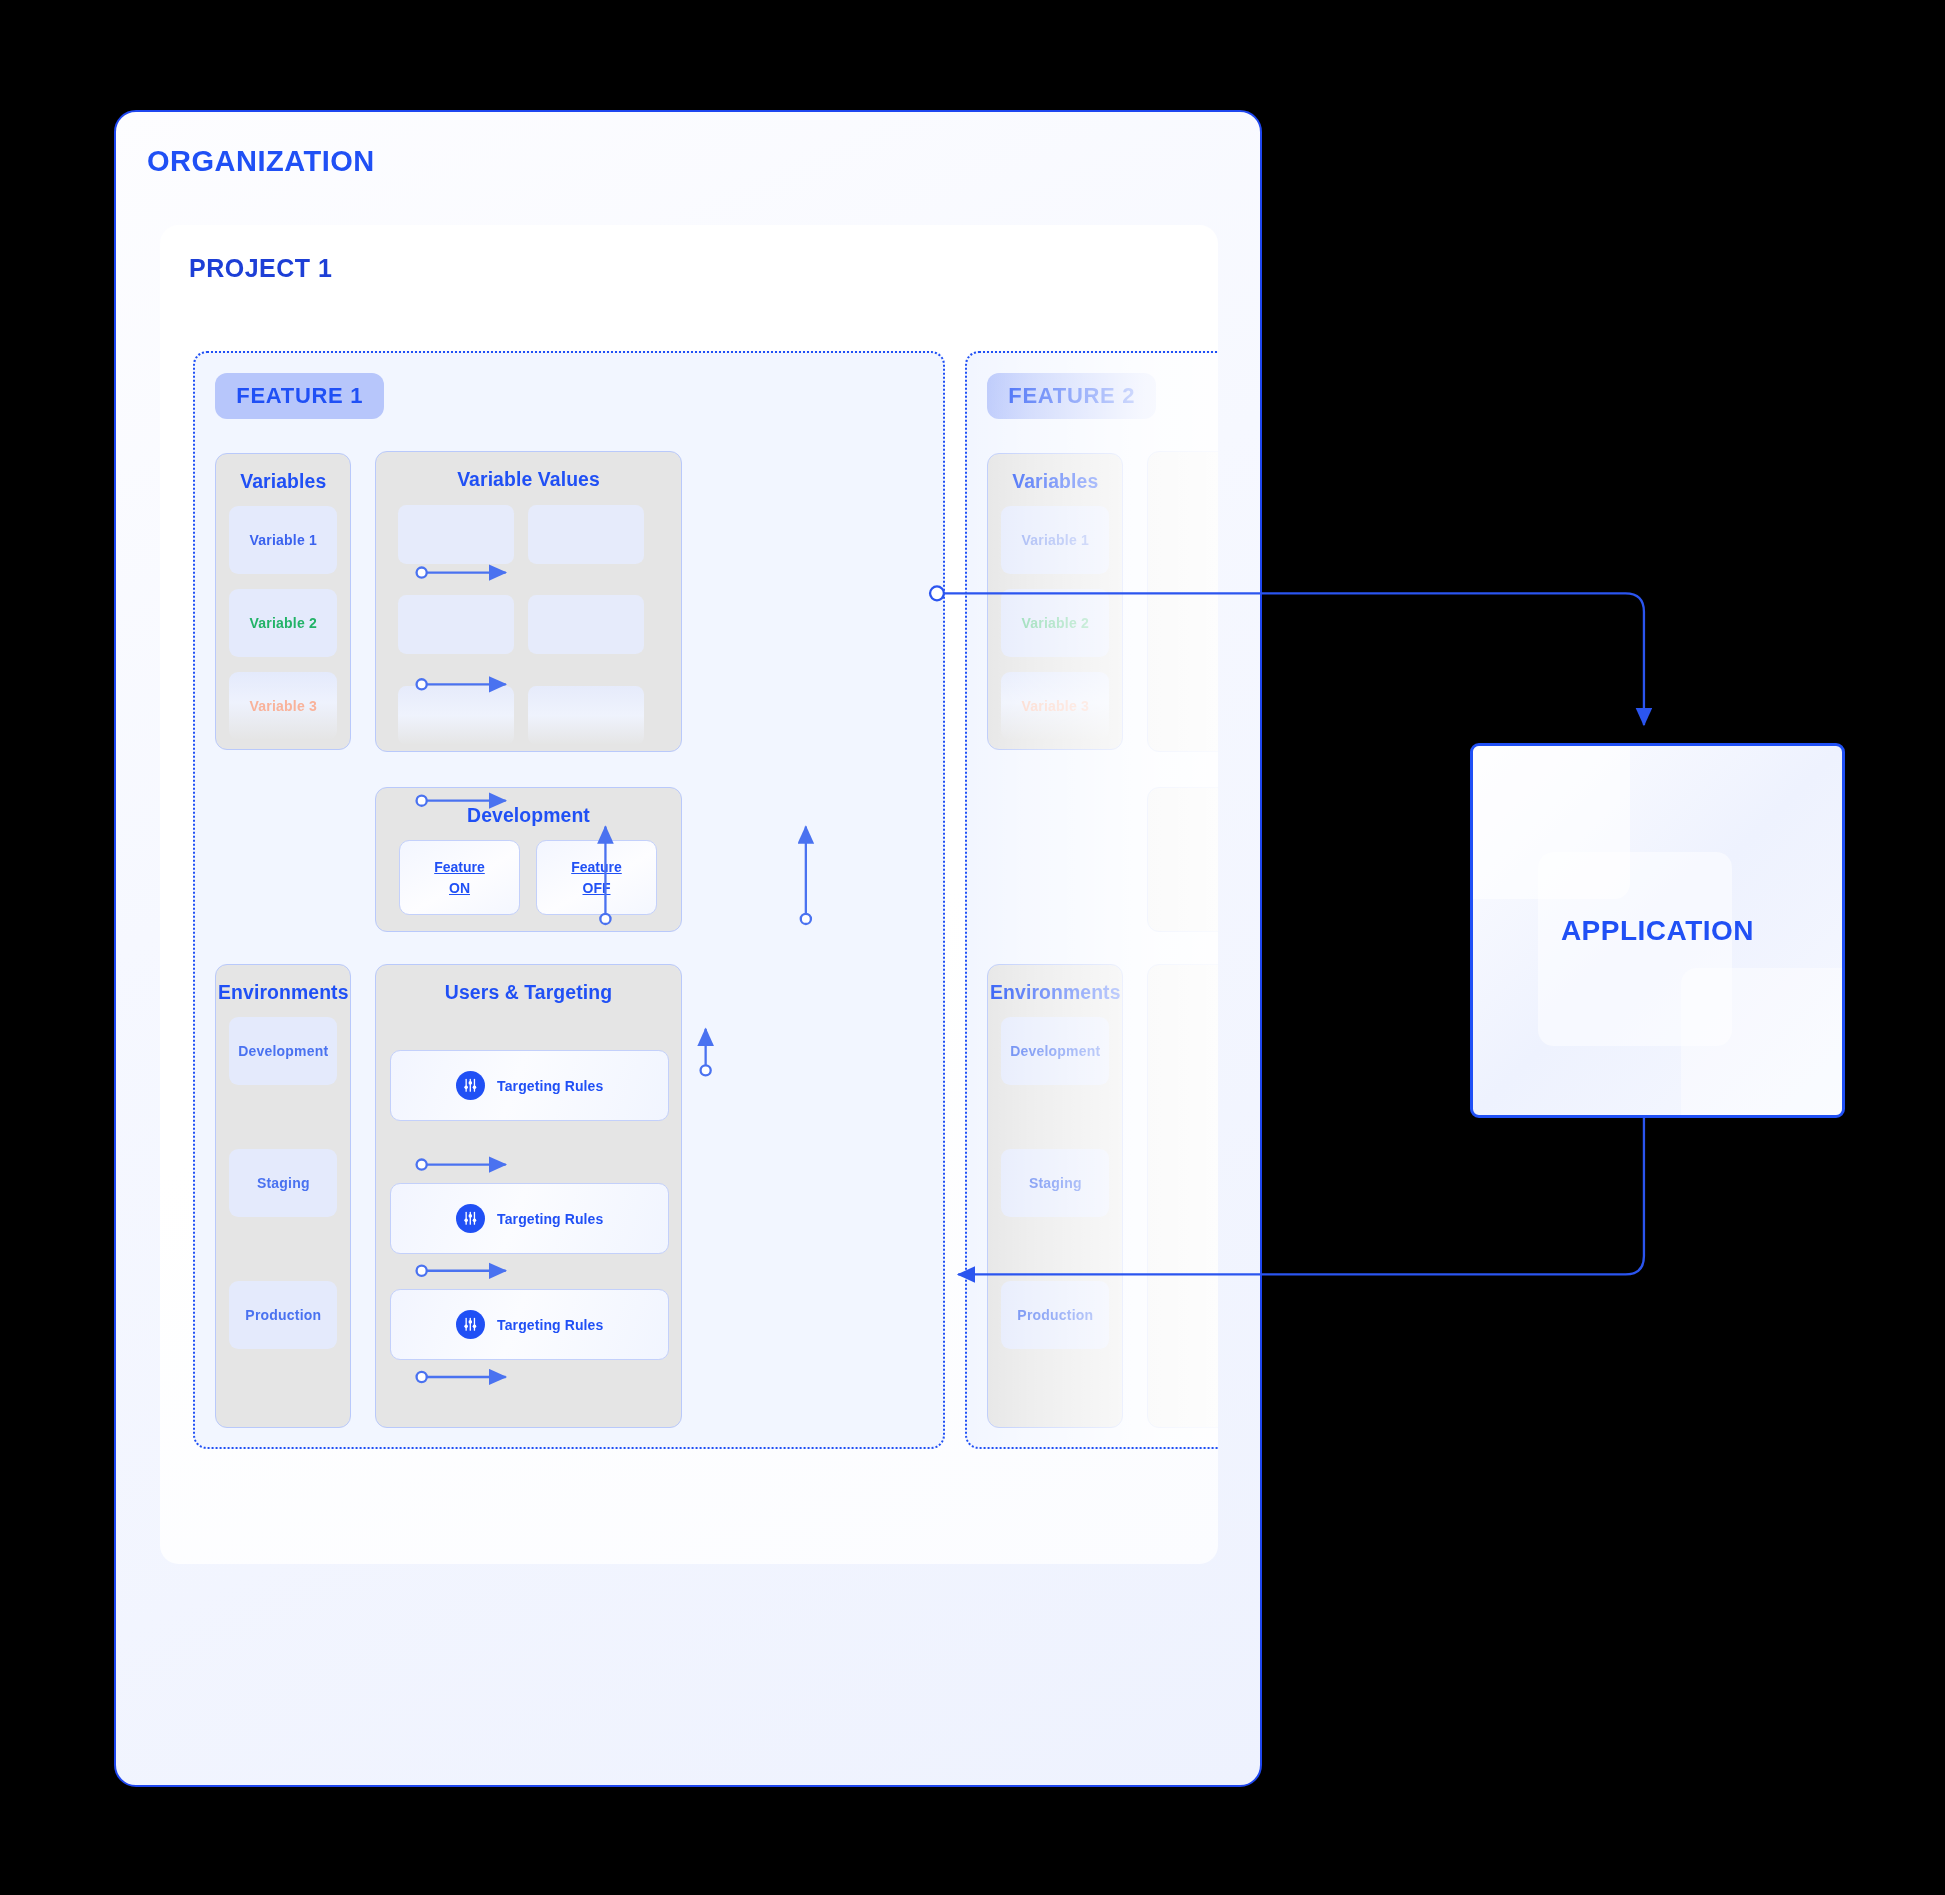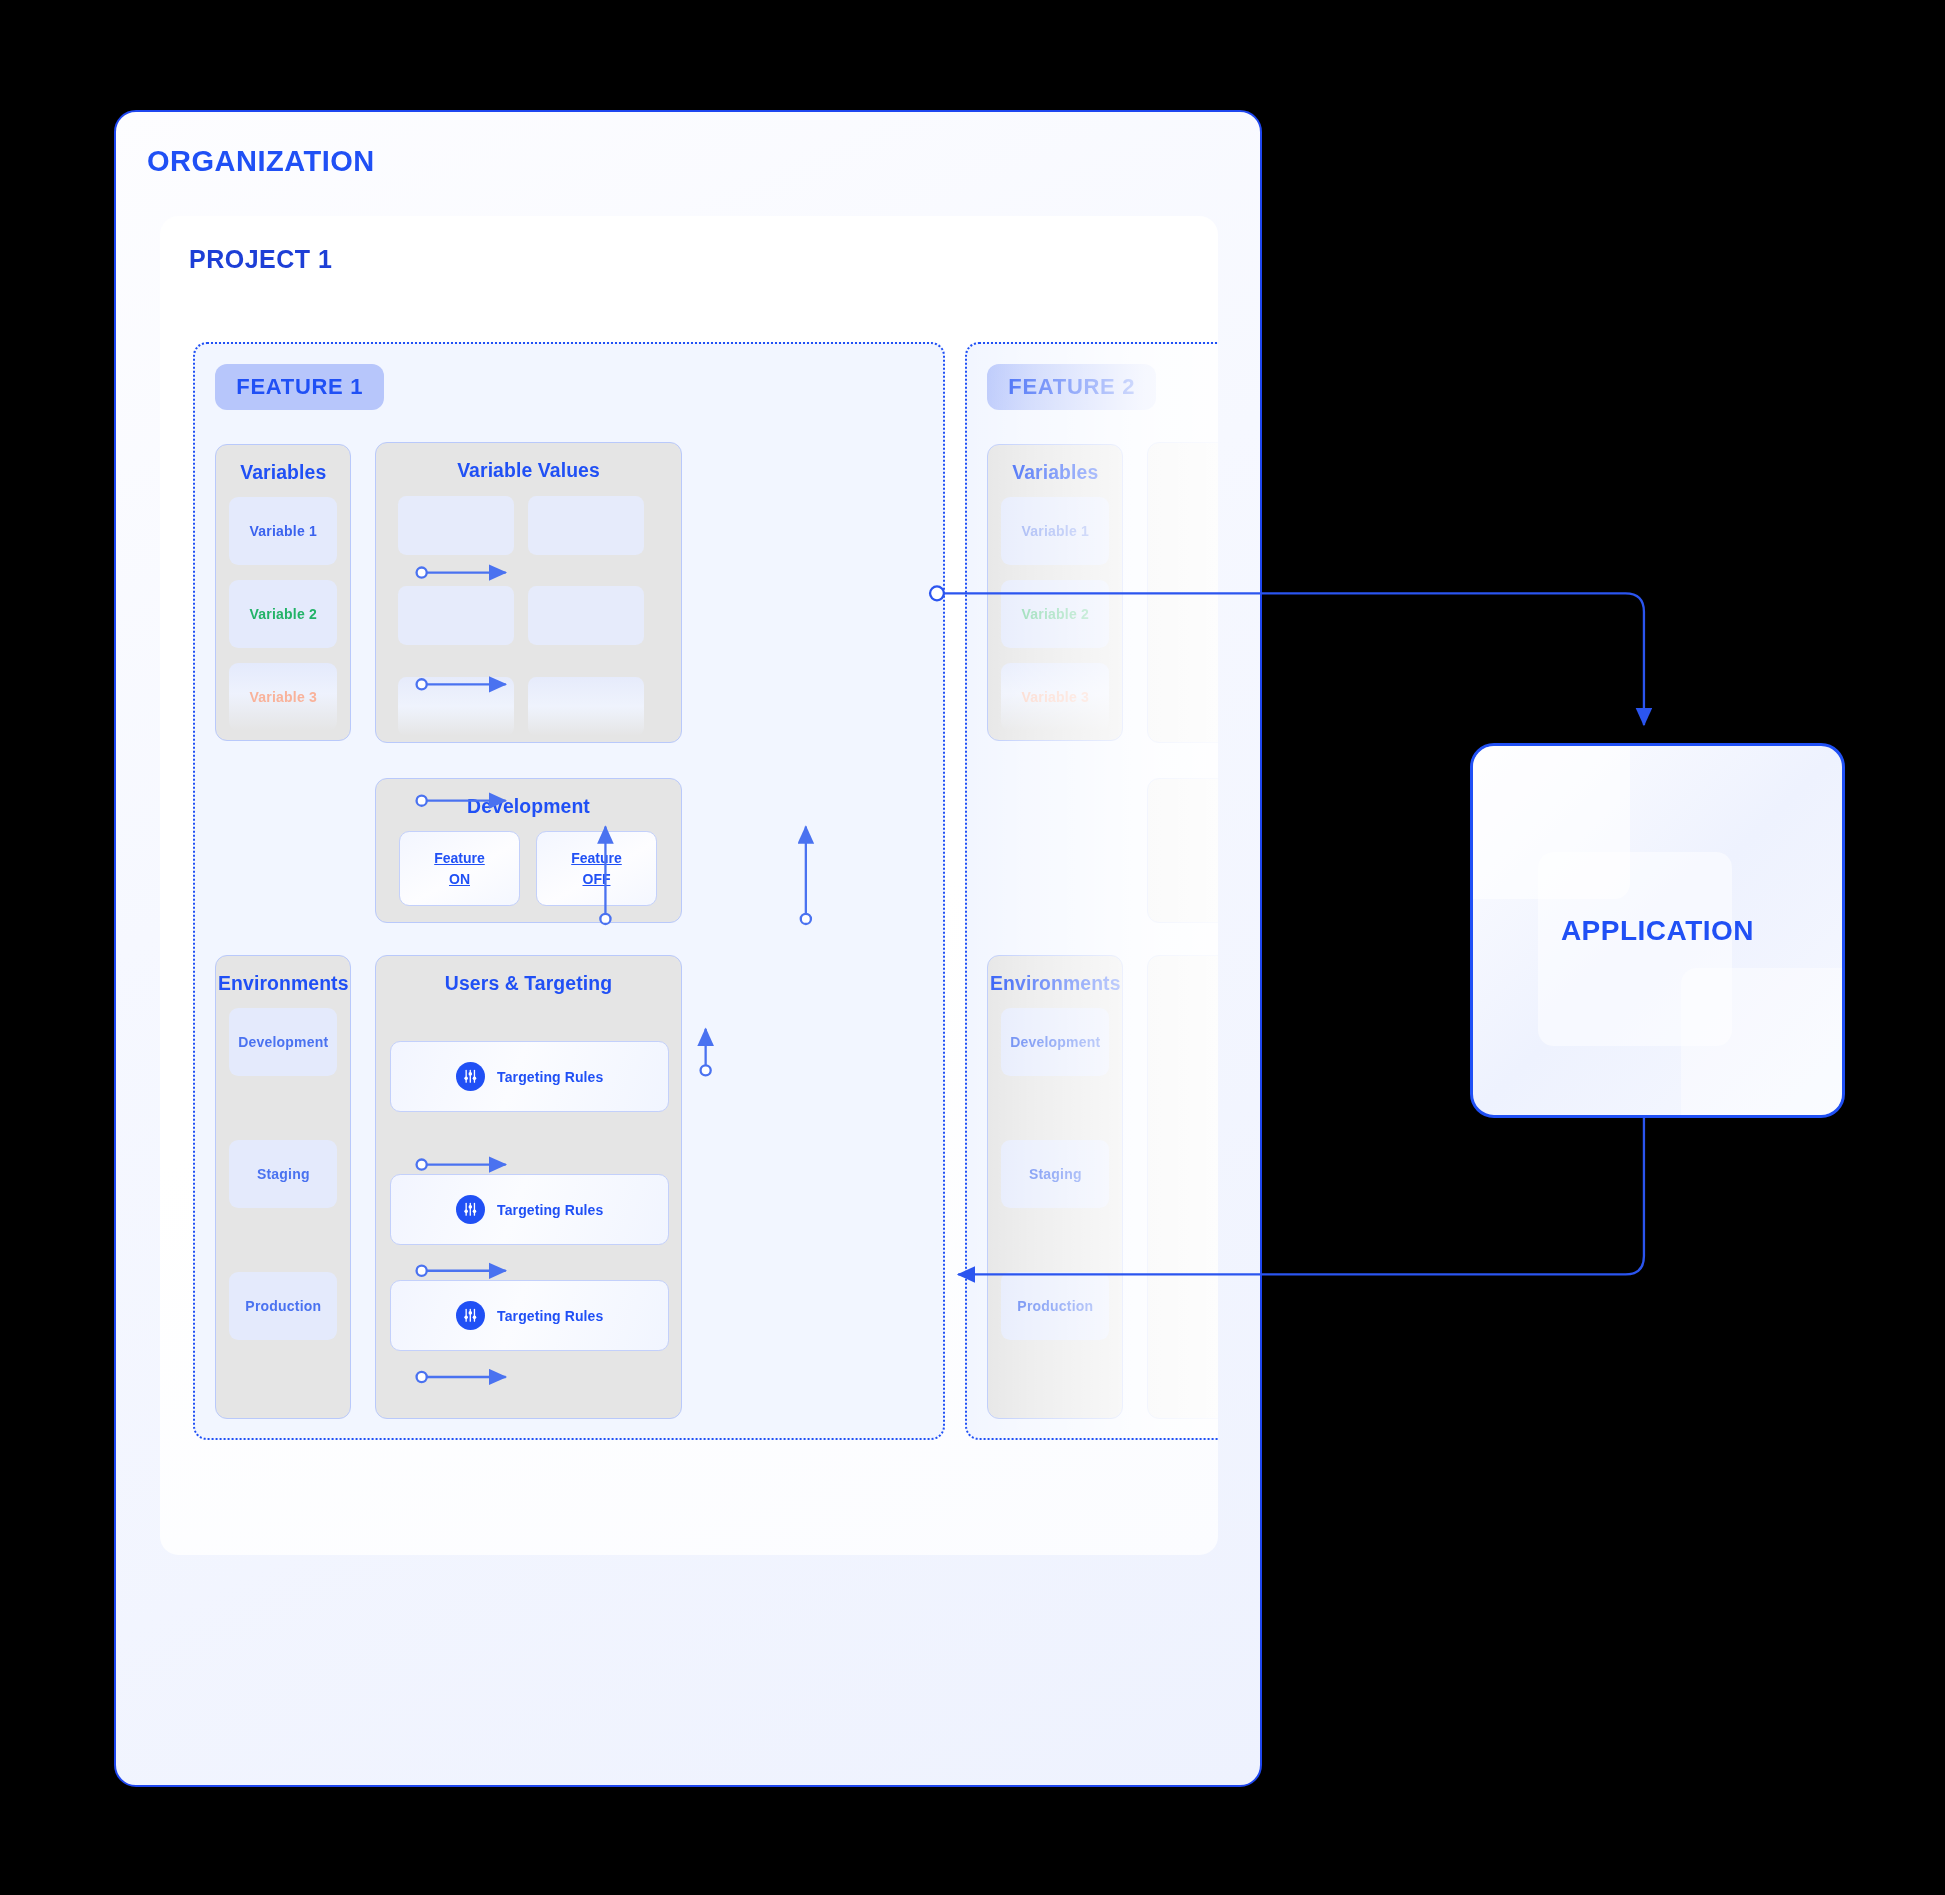--- a/index.html
+++ b/index.html
@@ -12,21 +12,21 @@
     background:linear-gradient(155deg,#fdfdff 0%,#f6f8ff 38%,#eef2fe 100%);
     border:2.8px solid #1f47f0; border-radius:22px; overflow:hidden;
   }
   .org-title{
     position:absolute; left:31px; top:33px;
     font-size:29px; font-weight:700; letter-spacing:0.5px; color:#2050f5;
   }
 
   
   .project1-card{
-    position:absolute; left:44px; top:104px; width:1058px; height:1339px;
+    position:absolute; left:44px; top:113px; width:1058px; height:1339px;
     background:linear-gradient(160deg,#ffffff 0%,#ffffff 55%,#fbfcff 100%);
     border-radius:18.5px; overflow:hidden;
   }
   .project-title{
     position:absolute; left:29px; top:29px;
     font-size:25px; font-weight:700; letter-spacing:0.5px; color:#1d3fd6;
   }
 
   
   .project2-card{
@@ -119,21 +119,21 @@
   
   .f2-fade{
     position:absolute; left:0; top:0; right:0; bottom:0;
     background:linear-gradient(90deg,rgba(255,255,255,0) 0%,rgba(255,255,255,.35) 22%,rgba(255,255,255,.82) 62%,rgba(255,255,255,.97) 100%);
     pointer-events:none;
   }
 
   
   .app-box{
     position:absolute; left:1470px; top:743px; width:369px; height:369px;
-    border:3.2px solid #2050f5; border-radius:24px; overflow:hidden;
+    border:3.2px solid #2050f5; border-radius:9px; overflow:hidden;
     background:linear-gradient(135deg,#fdfdff 0%,#eef2fe 50%,#f6f8ff 100%);
   }
   .app-deco{ position:absolute; background:rgba(255,255,255,.58); border-radius:15.7px; }
   .app-label{
     position:absolute; left:0; right:0; top:50%; transform:translateY(-50%);
     text-align:center; font-size:28px; font-weight:700; letter-spacing:0.5px; color:#2050f5;
   }
 
   
   .wires{ position:absolute; left:0; top:0; width:1946px; height:1896px; pointer-events:none; }

